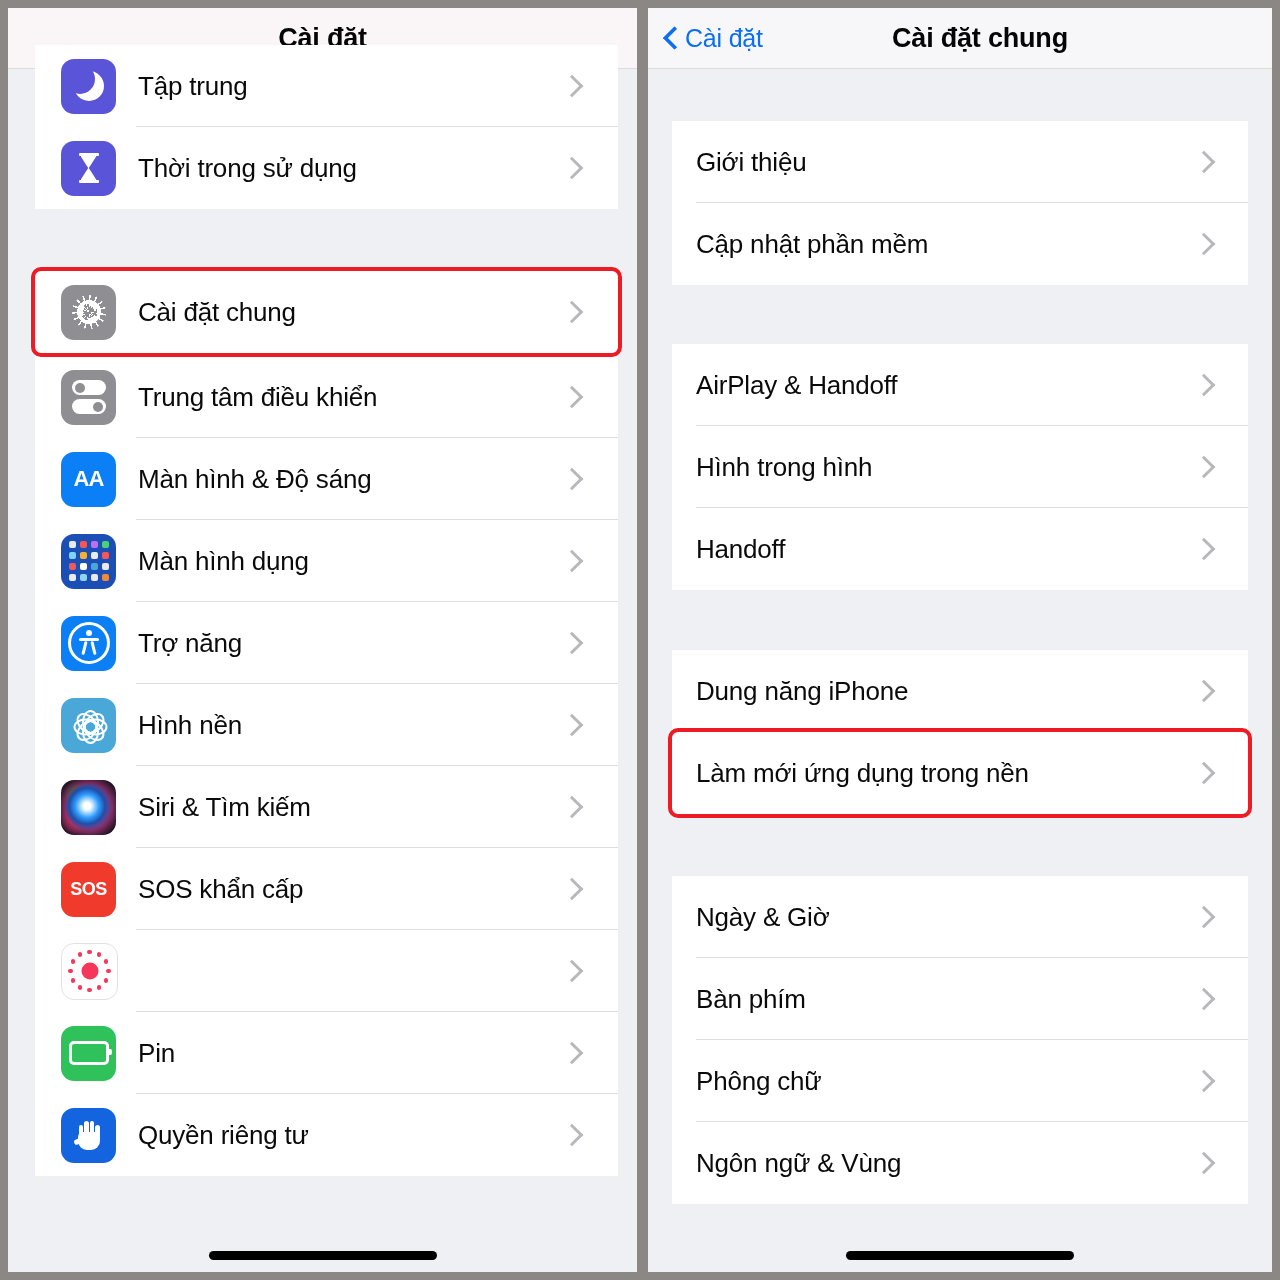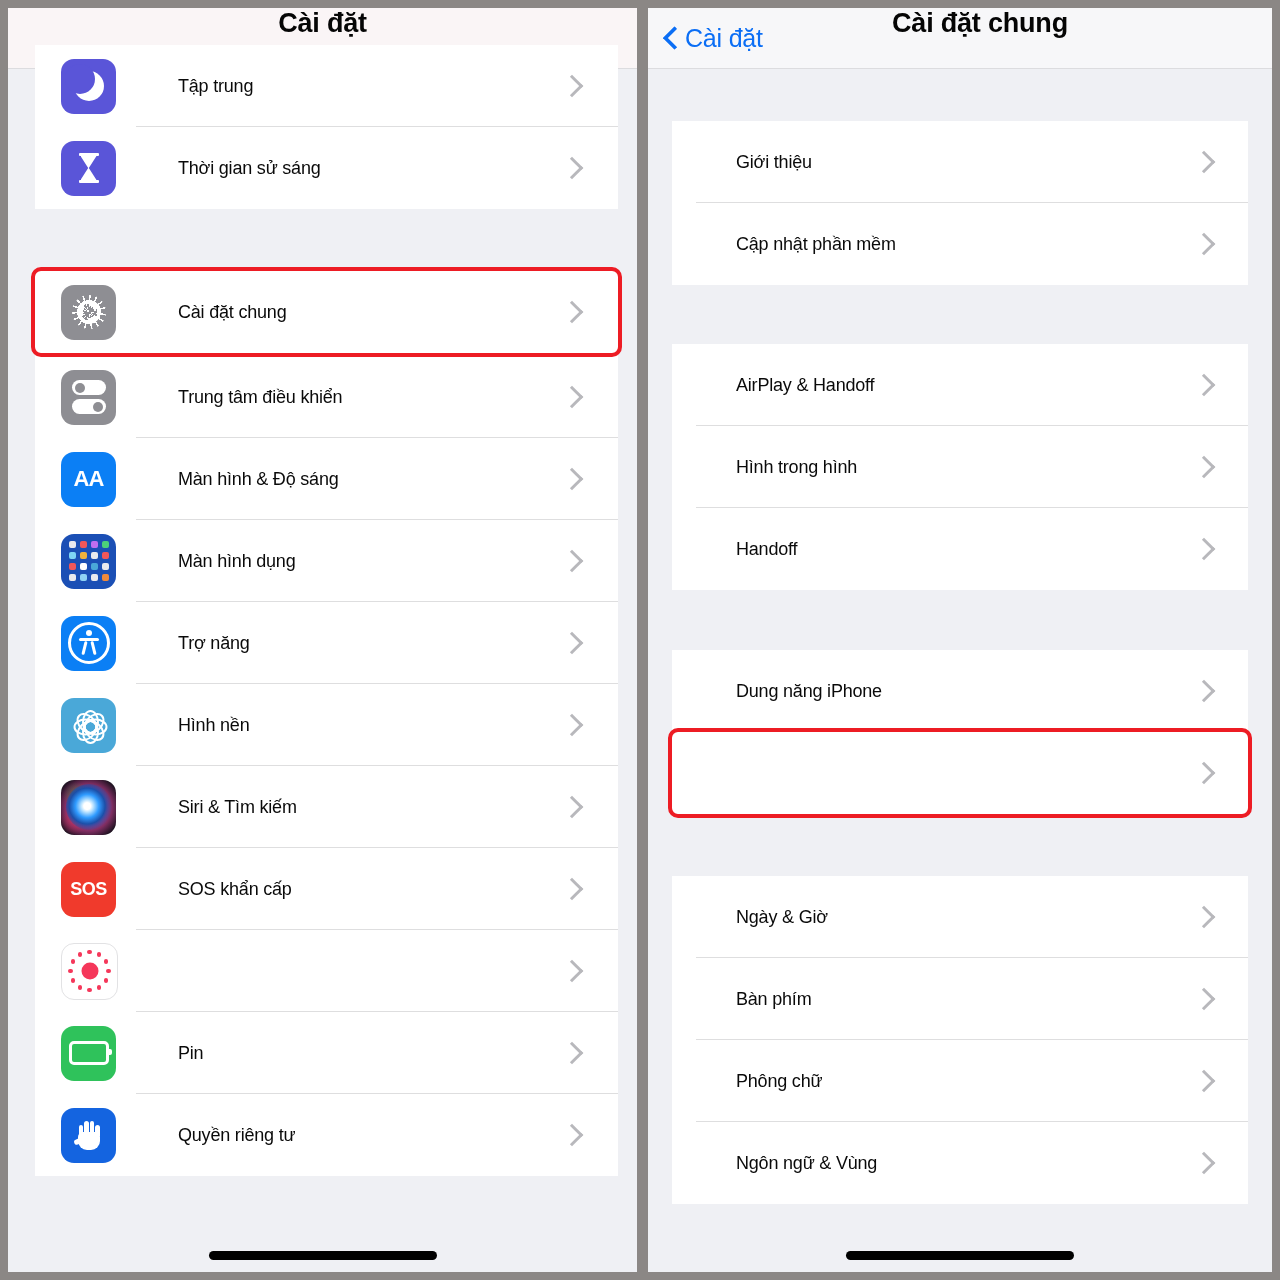--- a/index.html
+++ b/index.html
@@ -16,21 +16,21 @@
     position:absolute;top:8px;bottom:8px;
     background:#eff0f4;
     overflow:hidden;
   }
   .panel.left{left:8px;width:629px;}
   .panel.right{left:648px;width:624px;}
 
   
   .navbar{
     position:relative;height:60px;
-    display:flex;align-items:flex-start;justify-content:center;
+    display:flex;align-items:center;justify-content:center;
     border-bottom:1px solid #dcdcdf;
   }
   .navbar.left-nav{background:#faf5f6;}
   .navbar.right-nav{background:#f7f7f9;}
   .nav-title{
     font-size:27px;font-weight:bold;color:#050505;
     letter-spacing:-0.2px;
   }
   .back-btn{
     position:absolute;left:14px;top:50%;transform:translateY(-50%);
@@ -85,23 +85,22 @@
   .right .row .sep{left:24px;}
   .row:last-child .sep{display:none;}
 
   .ico{
     width:55px;height:55px;border-radius:13px;
     flex:0 0 auto;margin-right:22px;
     position:relative;overflow:hidden;
     display:flex;align-items:center;justify-content:center;
   }
   .label{
-    font-size:18px;color:#0a0a0a;letter-spacing:-0.2px;
+    font-size:26px;color:#0a0a0a;letter-spacing:-0.2px;
     white-space:nowrap;
-    margin-left:40px;
   }
   .chev{
     position:absolute;top:50%;transform:translateY(-50%);
     width:13px;height:13px;
     border-top:3.4px solid #b8b8bc;border-right:3.4px solid #b8b8bc;
   }
   .left .chev{right:38px;transform:translateY(-50%) rotate(45deg);}
   .right .chev{right:36px;transform:translateY(-50%) rotate(45deg);}
 
   
@@ -329,21 +328,21 @@
           <span class="label">Tập trung</span>
           <span class="chev"></span>
           <span class="sep"></span>
         </div>
         <div class="row">
           <span class="ico ic-screentime">
             <span class="hg">
                 <span class="hgbody"></span>
               </span>
           </span>
-          <span class="label">Thời gian sử sáng</span>
+          <span class="label">Thời trong sử dụng</span>
           <span class="chev"></span>
 
         </div>
       </div>
 
       <div class="gap" style="height:62px;"></div>
 
       <div style="position:relative;">
         <div class="card">
           <div class="row">
@@ -568,20 +567,21 @@
       <div class="gap" style="height:60px;"></div>
 
       <div style="position:relative;">
         <div class="card">
           <div class="row">
             <span class="label">Dung năng iPhone</span>
             <span class="chev"></span>
             <span class="sep"></span>
           </div>
           <div class="row">
+            <span class="label">Làm mới ứng dụng trong nền</span>
             <span class="chev"></span>
 
           </div>
         </div>
         <div class="hl" style="left:20px;right:20px;top:78px;height:82px;"></div>
       </div>
 
       <div class="gap" style="height:62px;"></div>
 
       <div class="card">

